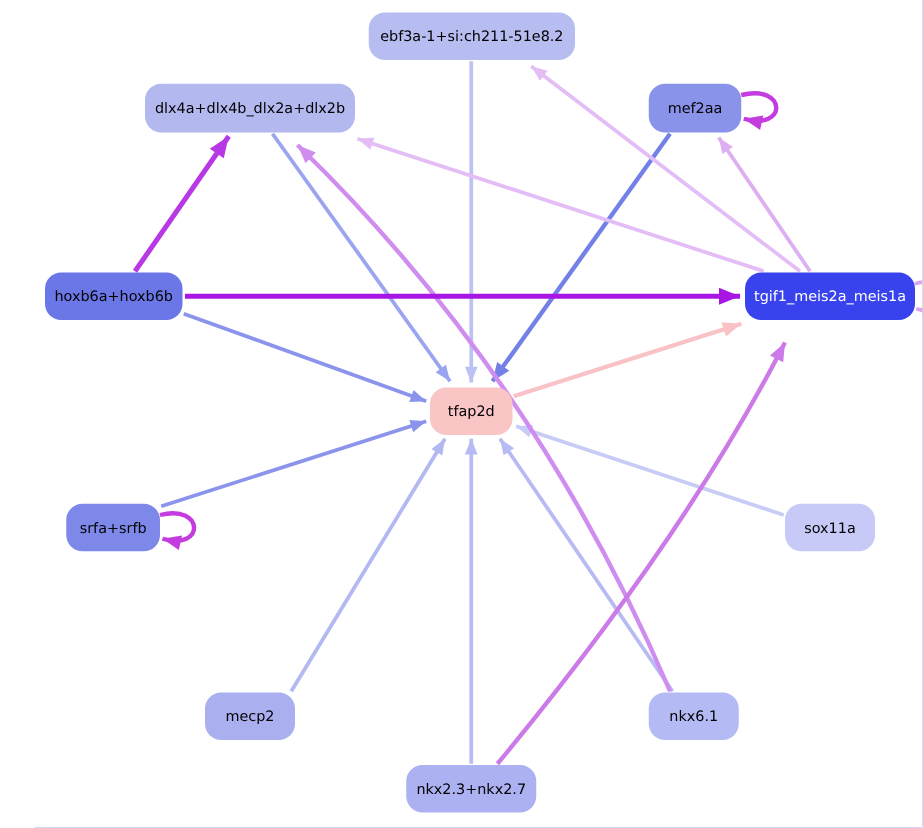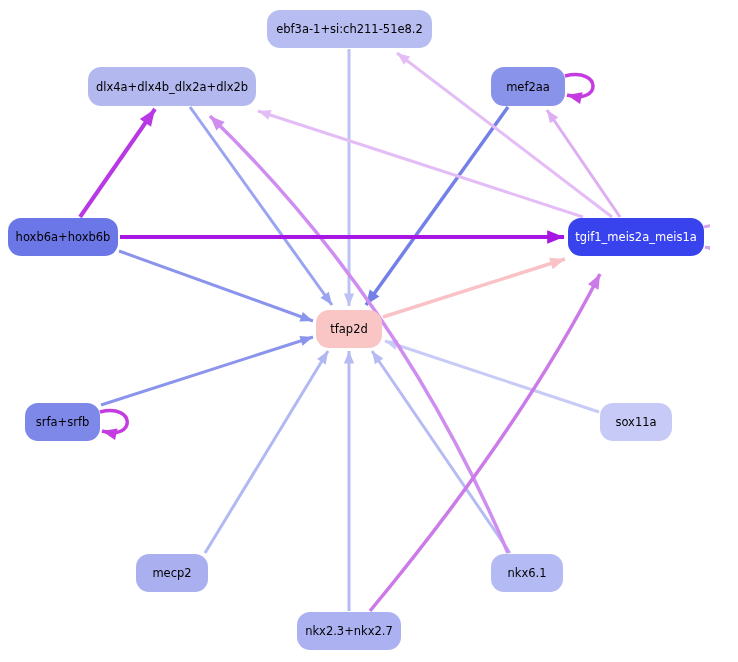--- a/index.html
+++ b/index.html
@@ -1,17 +1,17 @@
 <!DOCTYPE html>
 <html><head>
 <meta charset="utf-8">
 <style>
   html,body{margin:0;padding:0;background:#ffffff;}
   #stage{position:relative;width:710px;height:662px;background:#1d4ed8;overflow:hidden;
-         font-family:"DejaVu Sans","Liberation Sans",sans-serif;}
+         font-family:"DejaVu Sans","Liberation Sans",sans-serif;margin-left:28px;}
   svg{display:block;}
   text{font-family:"DejaVu Sans","Liberation Sans",sans-serif;font-size:11.5px;}
 </style>
 </head>
 <body>
 
 <div id="stage">
   <svg id="net" width="738" height="662" viewBox="0 0 738 662" style="background: rgb(255, 255, 255);">
       <path d="M349,49 L349,306" fill="none" stroke="#bcc2f4" stroke-width="3"></path>
       <polygon points="349,306 343.9,293.4 354.1,293.4" fill="#bcc2f4"></polygon>

